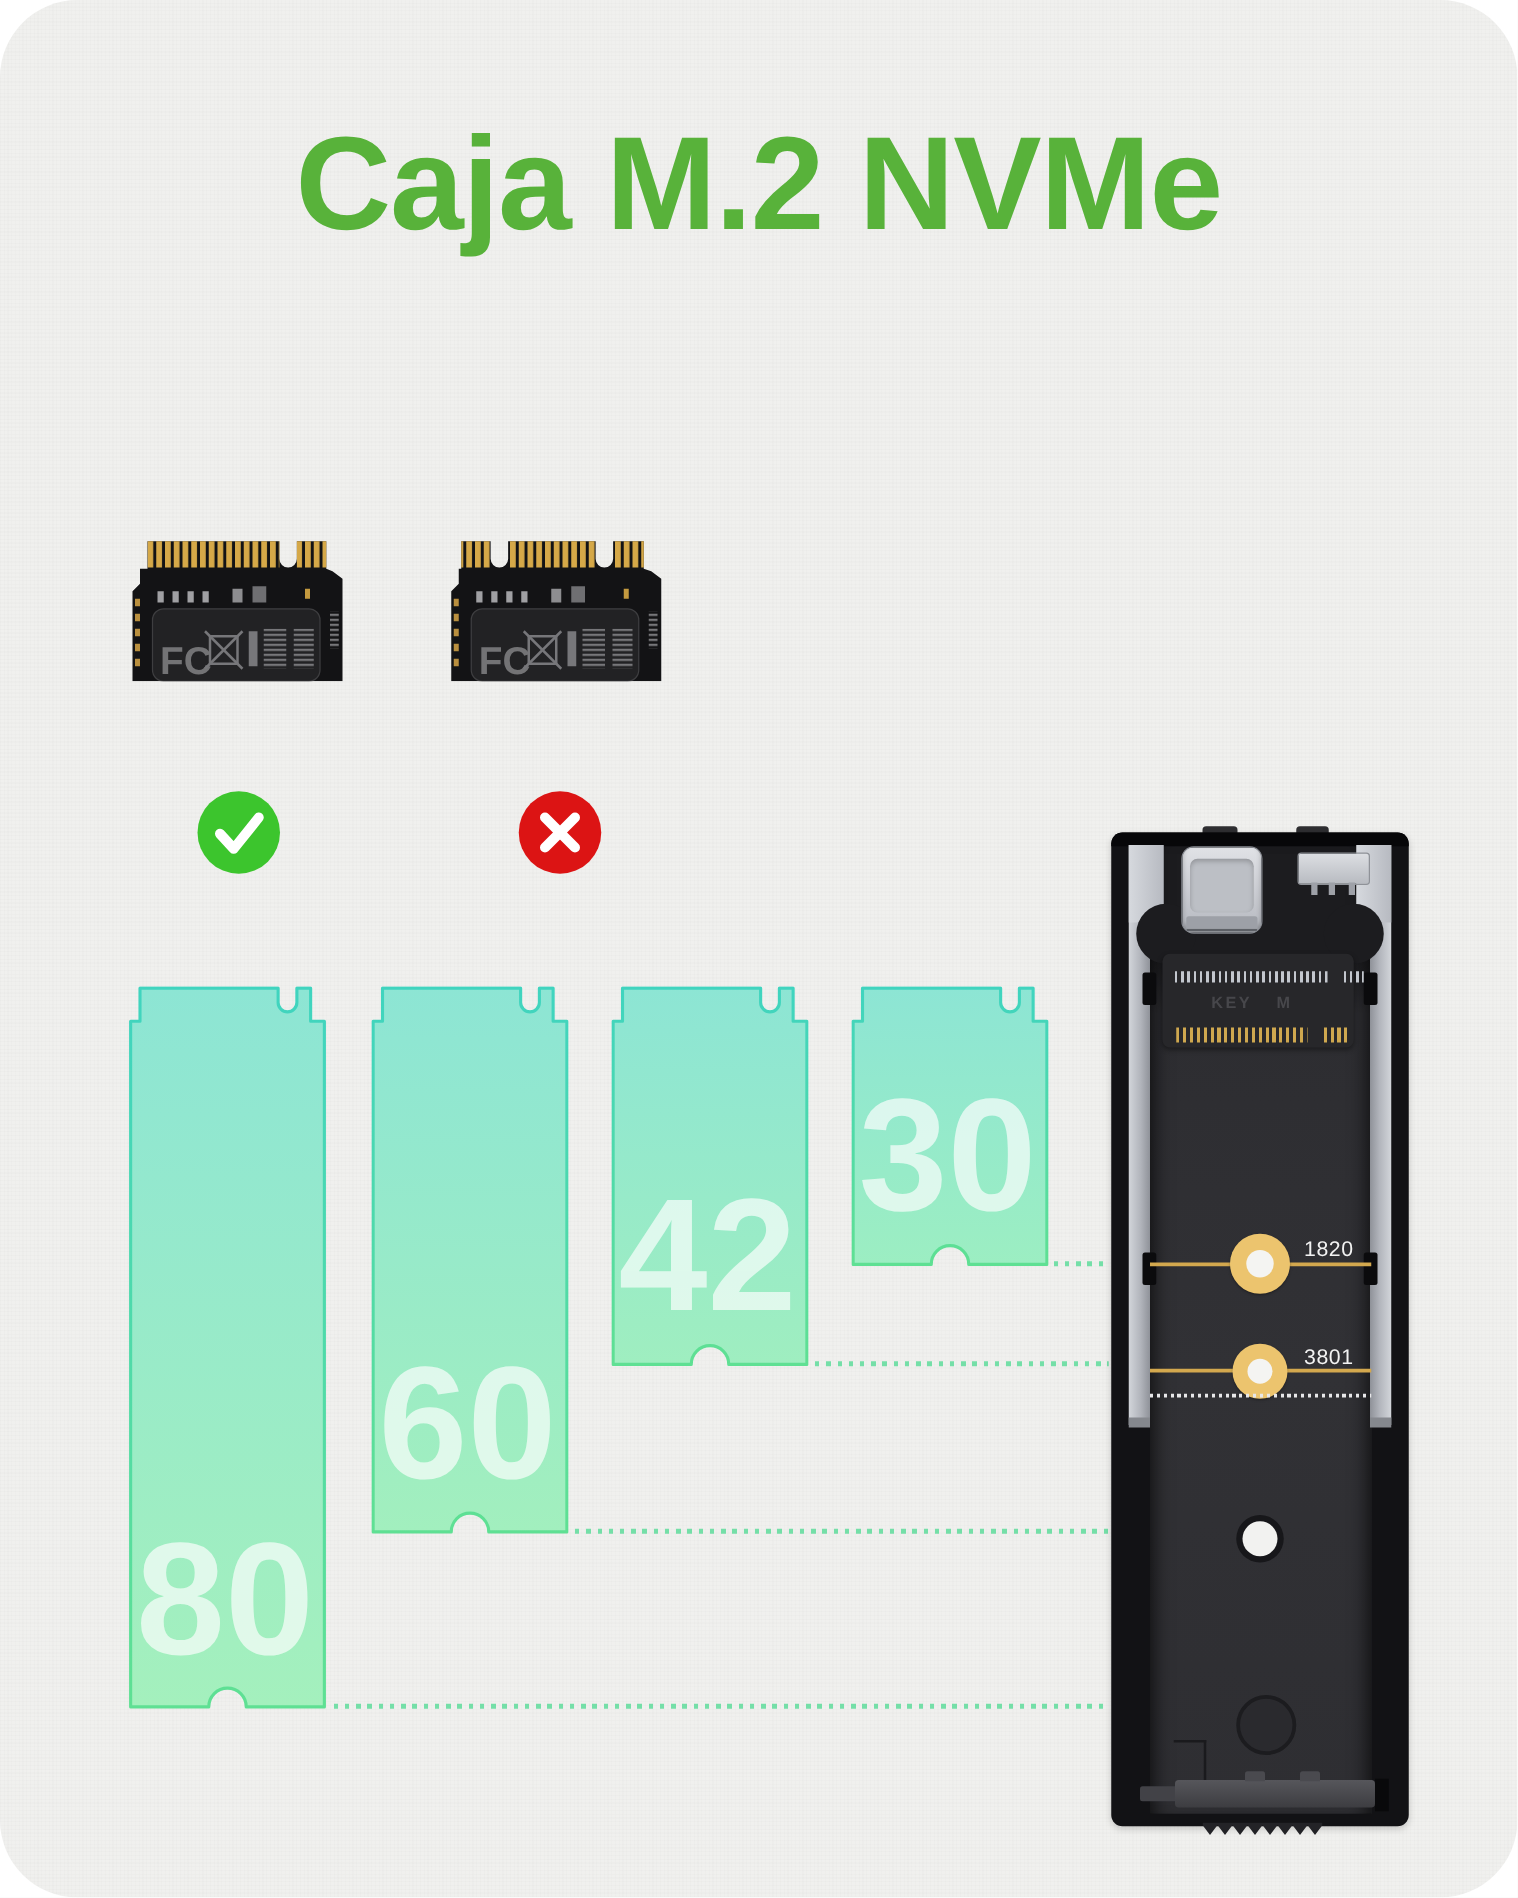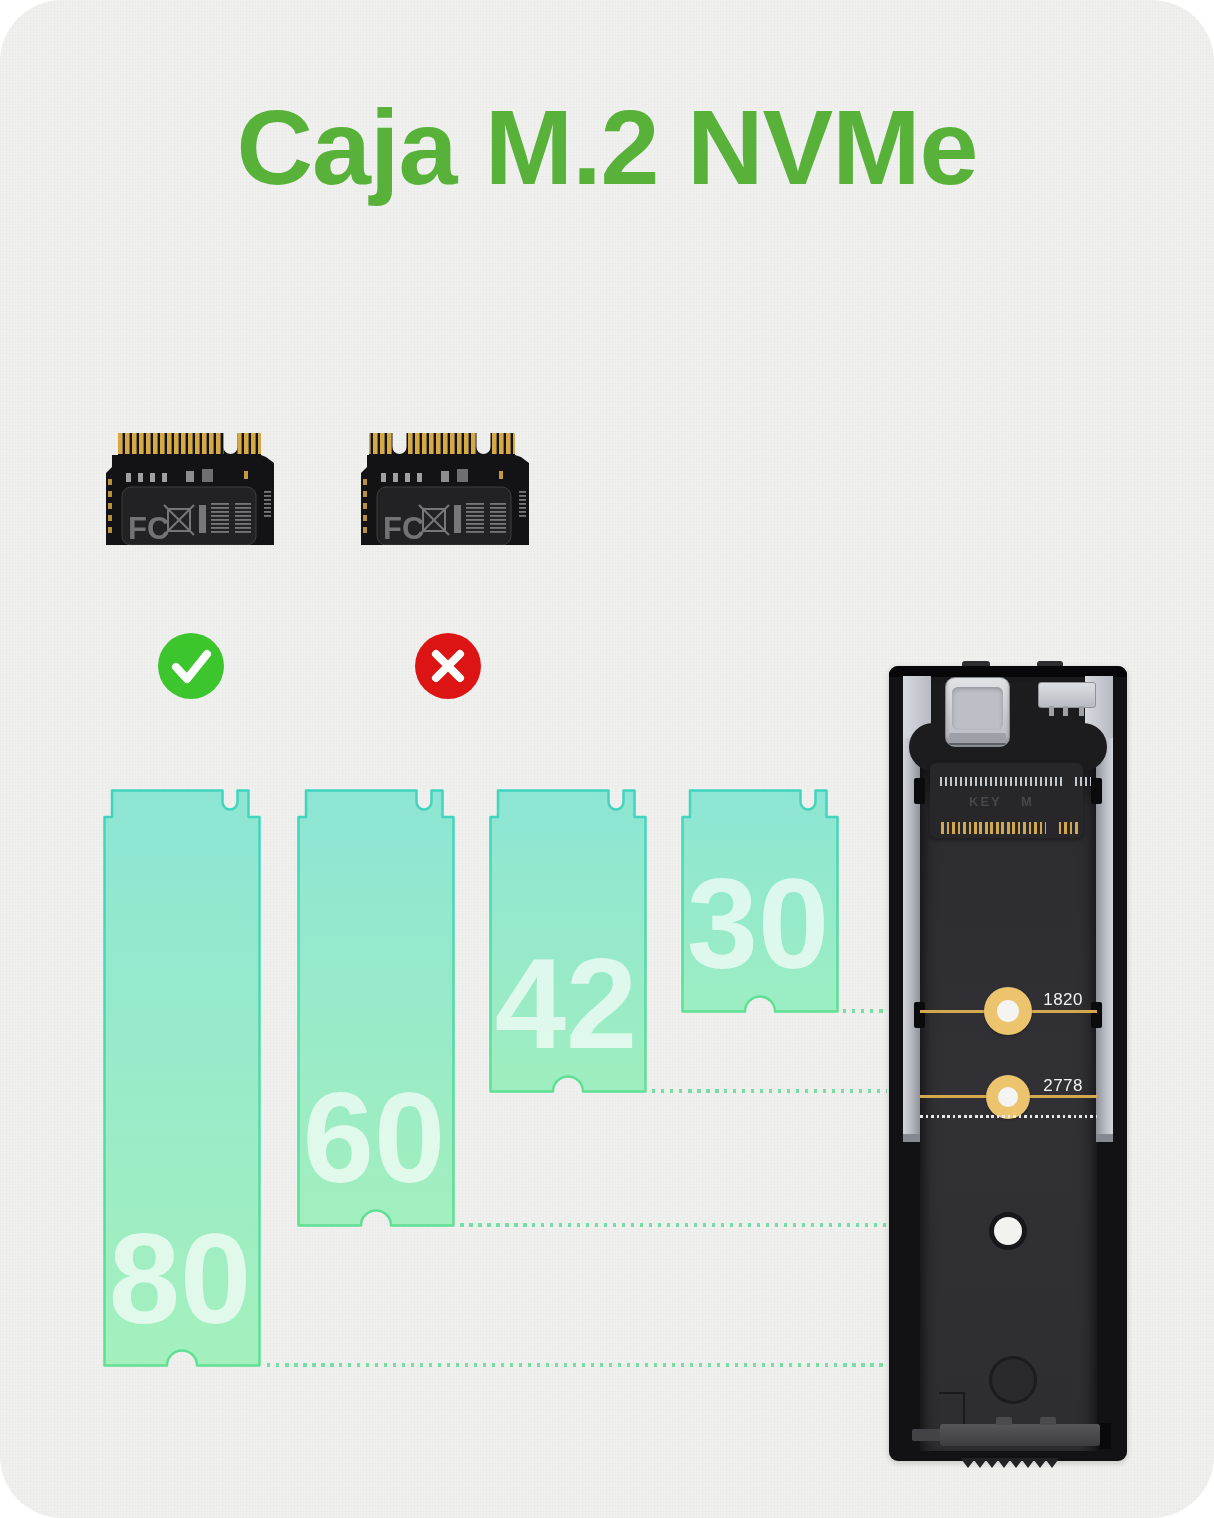--- a/index.html
+++ b/index.html
@@ -322,21 +322,21 @@
     <div class="goldline" style="top:344px;"></div>
     <div class="donut" style="left:95px; top:321px; width:48px; height:48px;">
       <div class="hole" style="width:22px; height:22px;"></div>
     </div>
     <div class="standoff-label" style="top:324px;">1820</div>
 
     <div class="goldline" style="top:429px;"></div>
     <div class="donut" style="left:97px; top:409px; width:44px; height:44px;">
       <div class="hole" style="width:20px; height:20px;"></div>
     </div>
-    <div class="standoff-label" style="top:410px;">2778</div>
+    <div class="standoff-label" style="top:410px;">3801</div>
 
     <div class="whitedots"></div>
 
     <div class="screwhole">
       <div class="inner"></div>
     </div>
     <div class="thermring"></div>
 
     <div class="groove-v"></div>
     <div class="groove-h"></div>

